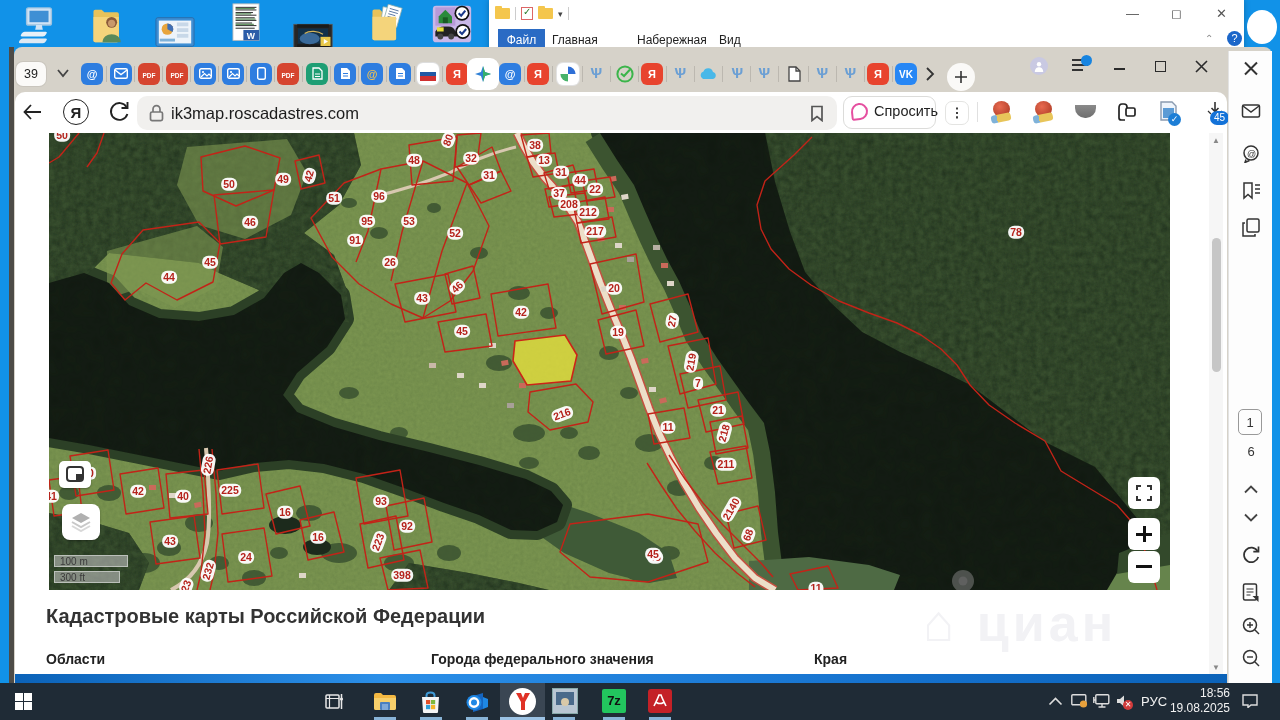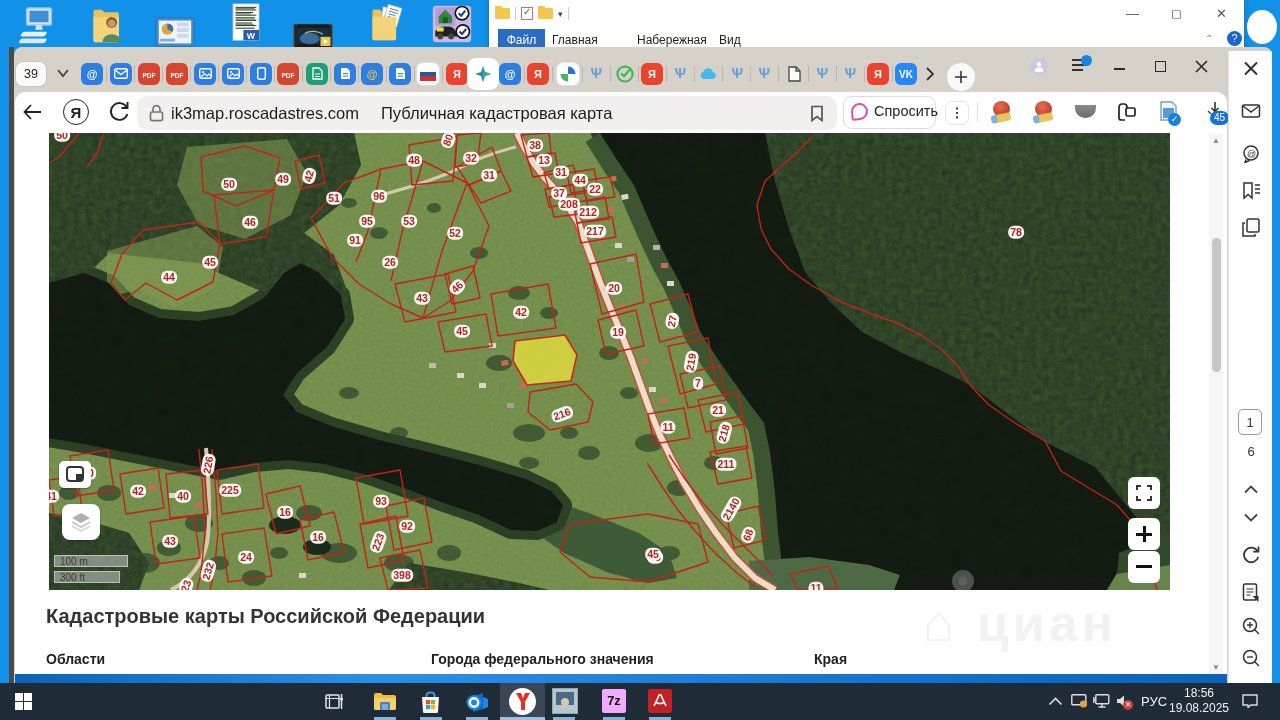--- a/index.html
+++ b/index.html
@@ -283,21 +283,20 @@
     <svg class="abs" style="left:93px;top:8px" width="22" height="24" viewBox="0 0 22 24">
         <path d="M18.5 7 A 8.4 8.4 0 1 0 19.4 14" stroke="#222" stroke-width="1.9" fill="none"></path>
         <path d="M19.5 2 L19.5 8 L13.5 8" stroke="#222" stroke-width="1.9" fill="none"></path>
       </svg>
     <div id="apill">
       <svg class="abs" style="left:12px;top:8px" width="15" height="18" viewBox="0 0 15 18">
           <rect x="1.5" y="8" width="12" height="8.6" rx="1.6" fill="none" stroke="#777" stroke-width="1.7"></rect>
           <path d="M4 8 V5.2 A3.5 3.5 0 0 1 11 5.2 V8" fill="none" stroke="#777" stroke-width="1.7"></path>
         </svg>
       <span class="abs" style="left:34px;top:8px;font-size:16.5px;color:#1c1c1c">ik3map.roscadastres.com</span>
-      <span class="abs" style="left:244px;top:8px;font-size:16.5px;color:#1c1c1c">Публичная кадастровая карта</span>
       <svg class="abs" style="left:673px;top:9px" width="14" height="17" viewBox="0 0 14 17">
           <path d="M2 1.5 H12 V15.5 L7 11.5 L2 15.5 Z" fill="none" stroke="#555" stroke-width="1.7"></path>
         </svg>
     </div>
     <div class="abs" style="left:828px;top:4px;width:93px;height:33px;border:1px solid #dcdcda;border-radius:9px"></div>
     <div class="abs" style="left:836px;top:11px;width:17px;height:17px;border:2px solid #e54fa0;border-radius:50% 50% 50% 2px;transform:rotate(-6deg)"></div>
     <span class="abs" style="left:859px;top:11px;font-size:14.5px;color:#222">Спросить</span>
     <div class="abs" style="left:930px;top:9px;width:24px;height:24px;border:1px solid #e4e4e2;border-radius:7px;text-align:center;line-height:22px;color:#333;font-size:13px;font-weight:bold">⋮</div>
     <div class="abs" style="left:962px;top:10px;width:1px;height:20px;background:#e0e0e0"></div>
     <div class="ext" style="left:976px"></div>
@@ -706,21 +705,21 @@
     </svg>
   <div class="abs" style="left:500px;top:0;width:45px;height:37px;background:#3a4653"></div>
   <div class="abs" style="left:509px;top:5px;width:27px;height:27px;background:#fff;border-radius:50%"></div>
   <svg class="abs" style="left:516px;top:10px" width="14" height="17" viewBox="0 0 14 17">
       <path d="M0 0 L5 0 L7 5 L9 0 L14 0 L9 9 L9 17 L5 17 L5 9 Z" fill="#e03226"></path>
     </svg>
   <div class="abs" style="left:552px;top:5px;width:26px;height:26px;background:#b9c6d2;border:1px solid #8aa;overflow:hidden">
       <div style="margin:3px;width:18px;height:13px;background:#4a6a8a"></div>
       <div style="margin:-10px auto 0;width:8px;height:8px;background:#d9c9a8;border-radius:50%"></div>
     </div>
-  <div class="abs" style="left:602px;top:6px;width:24px;height:24px;background:#f0abfc;border-radius:2px;text-align:center;line-height:24px;font-weight:bold;font-size:13px;color:#111">7z</div>
+  <div class="abs" style="left:602px;top:6px;width:24px;height:24px;background:#22c55e;border-radius:2px;text-align:center;line-height:24px;font-weight:bold;font-size:13px;color:#111">7z</div>
   <div class="abs" style="left:648px;top:6px;width:24px;height:24px;background:#c42127;border-radius:3px"></div>
   <svg class="abs" style="left:652px;top:10px" width="16" height="16" viewBox="0 0 16 16">
       <path d="M2 13 C4 9 6 5 7 2 L9 2 C10 5 12 9 14 13 M4.5 9.5 C7 11 9 11 11.5 9.5" stroke="#fff" stroke-width="1.6" fill="none"></path>
     </svg>
   <div class="underl" style="left:374px;width:22px"></div>
   <div class="underl" style="left:420px;width:22px"></div>
   <div class="underl" style="left:466px;width:22px"></div>
   <div class="underl" style="left:500px;width:45px;background:#9cc3e5"></div>
   <div class="underl" style="left:553px;width:22px"></div>
   <div class="underl" style="left:603px;width:22px"></div>
@@ -735,17 +734,17 @@
   <svg class="tray" style="left:1093px;top:11px" width="17" height="14" viewBox="0 0 17 14">
       <rect x="2.8" y="0.8" width="13" height="9" rx="1" fill="none" stroke="#ddd" stroke-width="1.4"></rect>
       <path d="M9 10 V13 M5.5 13 H12.5" stroke="#ddd" stroke-width="1.4"></path>
       <path d="M0.8 3 V9 M0.8 6 H3" stroke="#ddd" stroke-width="1.4"></path>
     </svg>
   <svg class="tray" style="left:1116px;top:11px" width="16" height="14" viewBox="0 0 16 14">
       <path d="M1 5 H4 L8 1.5 V12.5 L4 9 H1 Z" fill="#ddd"></path>
     </svg>
   <div class="abs" style="left:1123px;top:17px;width:10px;height:10px;background:#d23b3b;border-radius:50%;color:#fff;font-size:8px;line-height:10px;text-align:center">✕</div>
   <span class="tray" style="left:1141px;top:11px;font-size:13px;color:#f2f2f2">РУС</span>
-  <div class="tray" style="left:1168px;top:3px;width:62px;text-align:center;font-size:12px;color:#f2f2f2;line-height:15px">18:56<br>19.08.2025</div>
+  <div class="tray" style="left:1168px;top:3px;width:62px;text-align:right;font-size:12px;color:#f2f2f2;line-height:15px">18:56<br>19.08.2025</div>
   <svg class="tray" style="left:1242px;top:11px" width="16" height="14" viewBox="0 0 16 14">
       <path d="M1 1 H15 V11 H9 L6 13.5 V11 H1 Z" fill="none" stroke="#ddd" stroke-width="1.4"></path>
     </svg>
 </div>
 
 </body></html>

